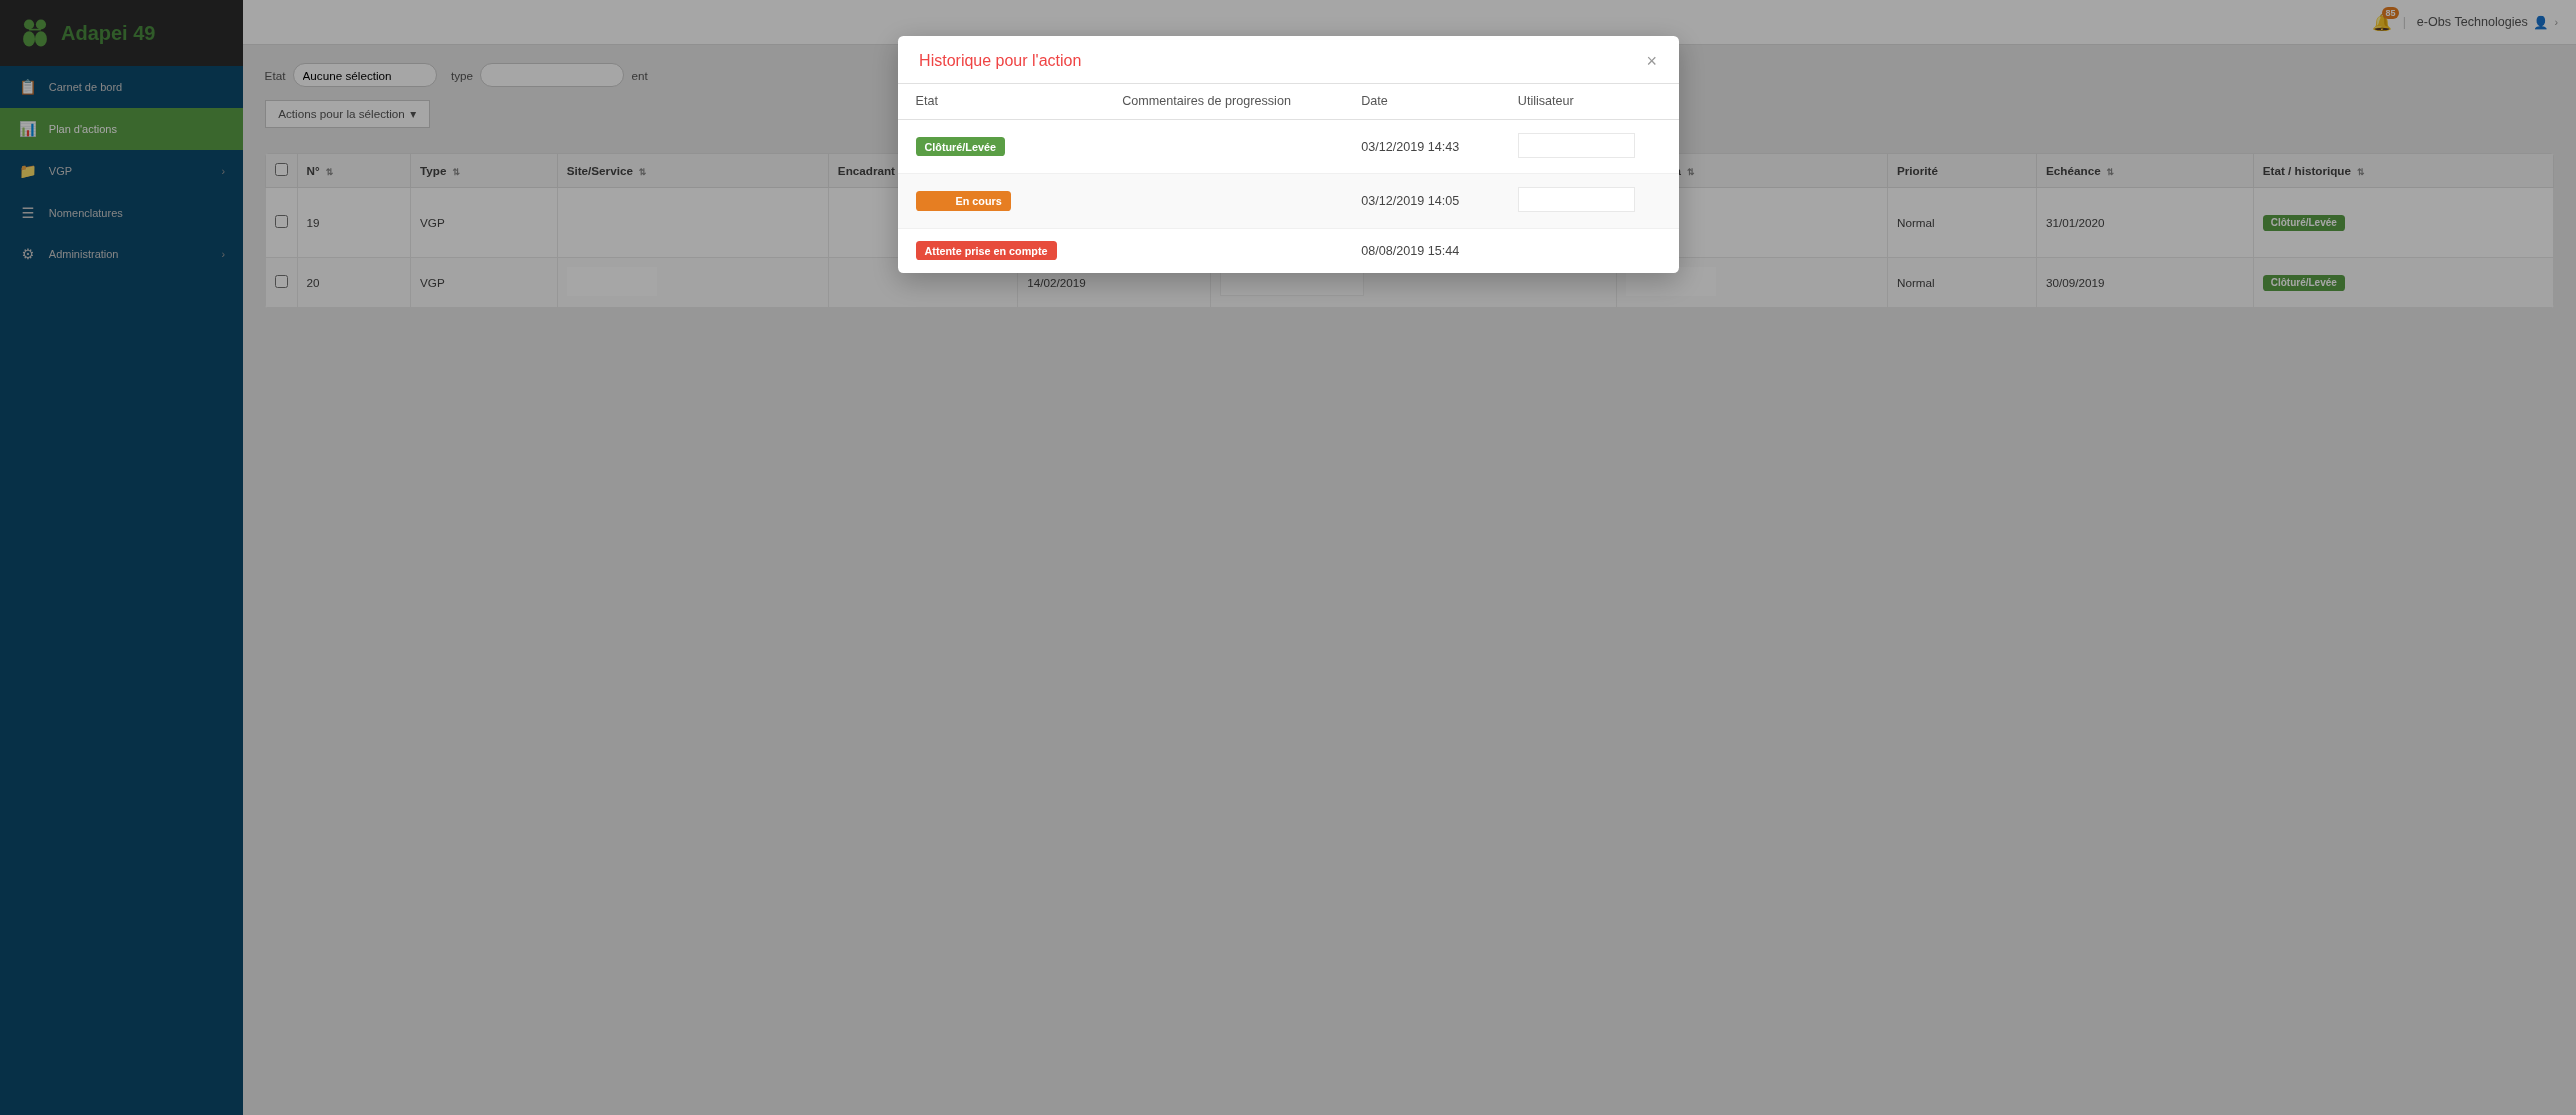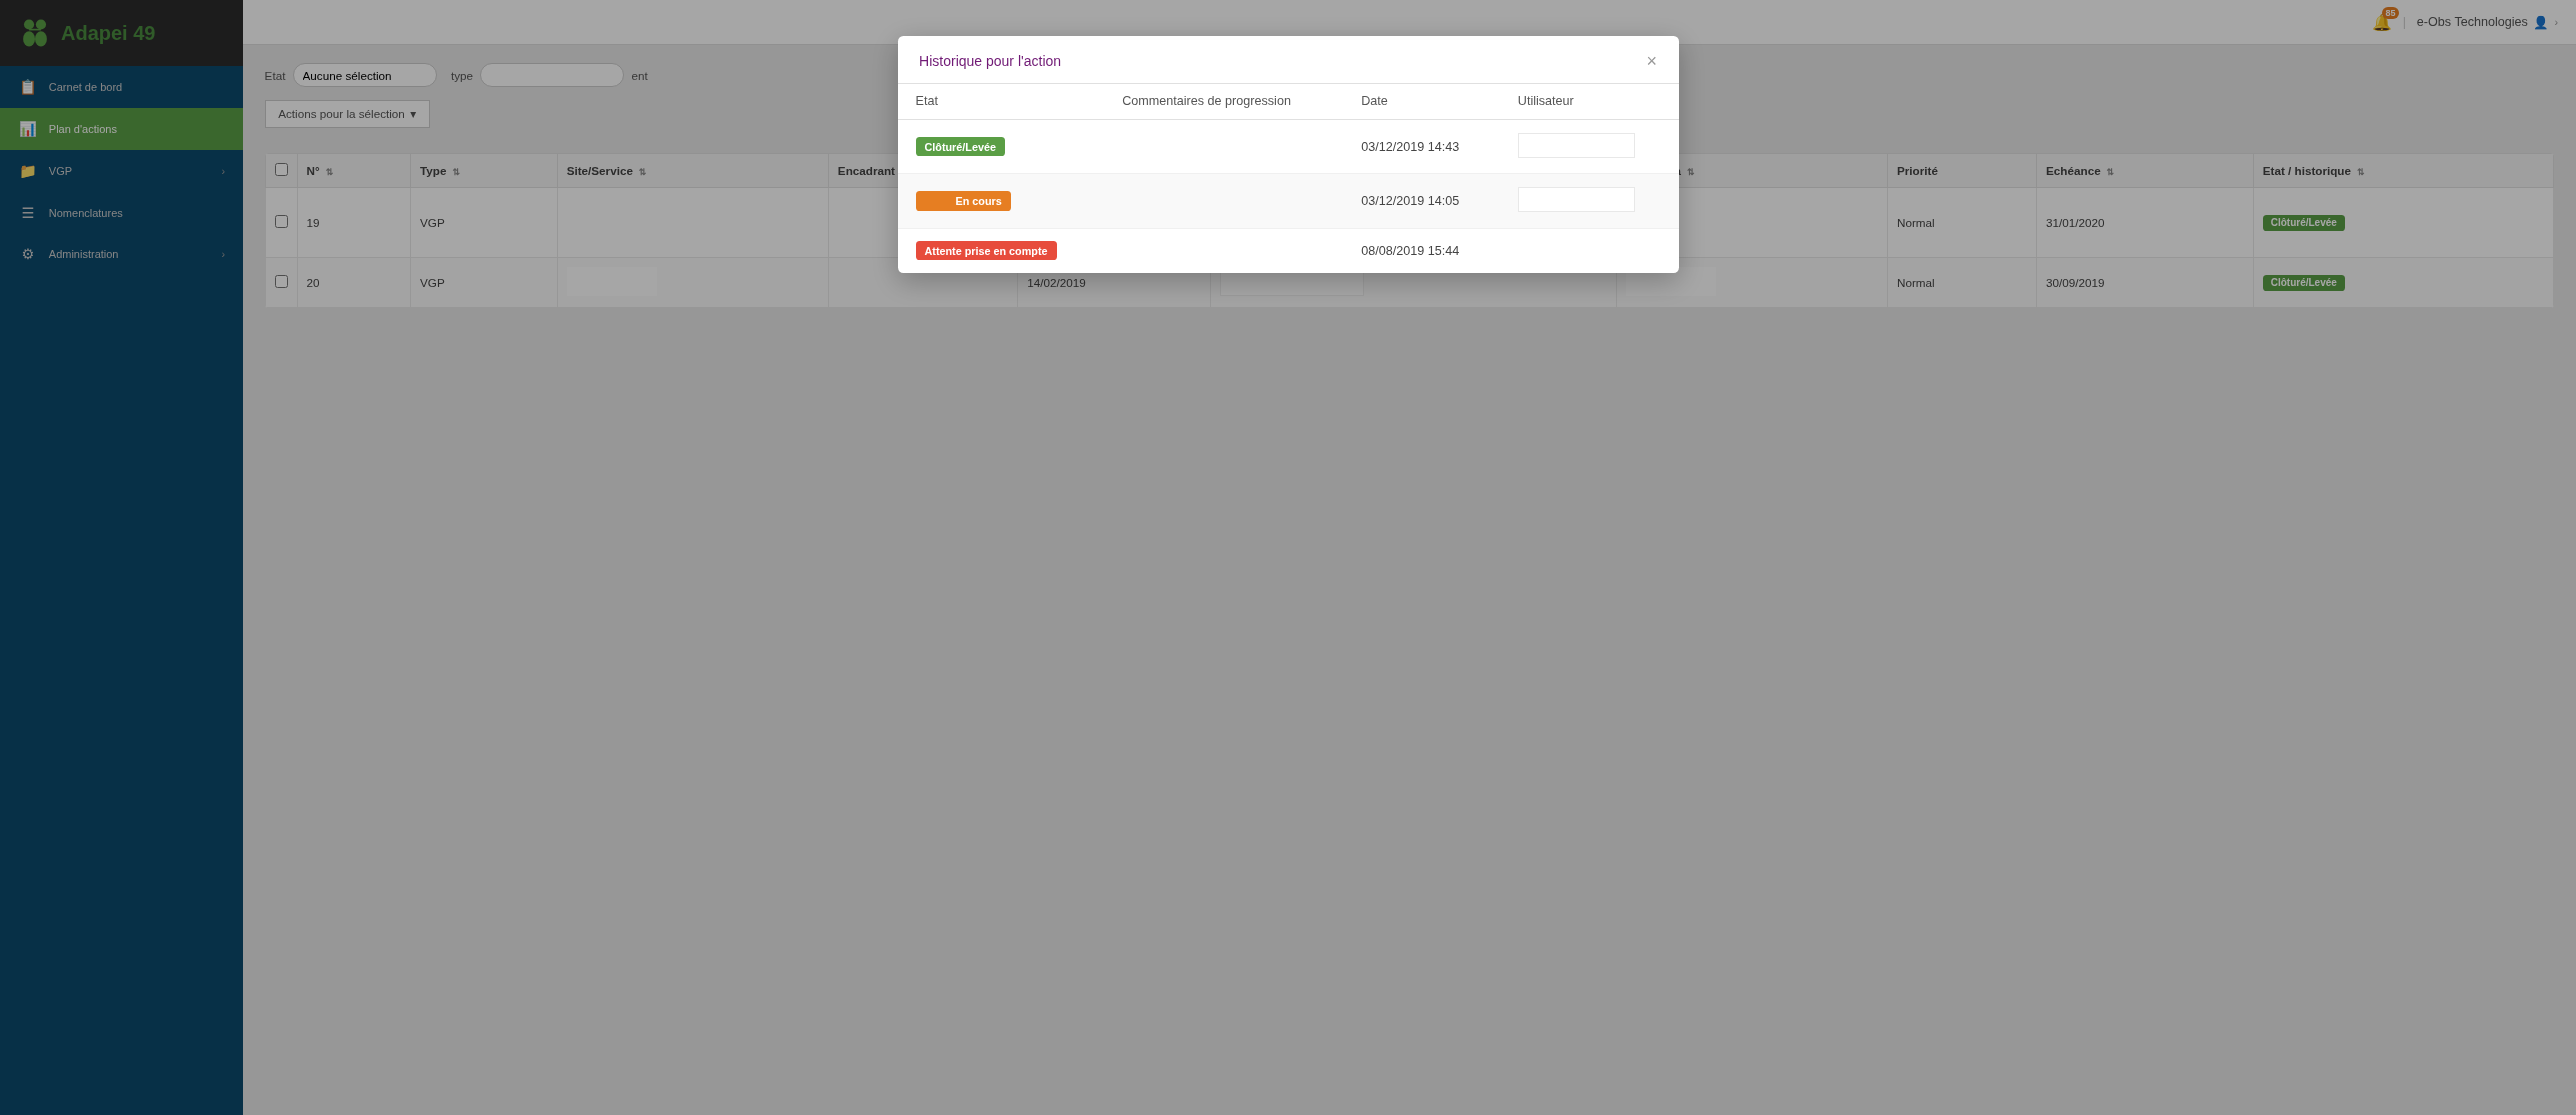--- a/index.html
+++ b/index.html
@@ -198,21 +198,21 @@
       box-shadow: 0 7.2px 29px rgba(0,0,0,0.25);
       overflow: hidden;
     }
     .modal-header {
       display: flex;
       align-items: center;
       justify-content: space-between;
       padding: 16px 21.6px 12.6px;
       border-bottom: 0.9px solid #e0e0e0;
     }
-    .modal-title { font-size: 14px; color: #701a75; font-weight: 500; }
+    .modal-title { font-size: 16px; color: #ef4444; font-weight: 500; }
     .modal-close {
       background: none;
       border: none;
       font-size: 18px;
       color: #999;
       cursor: pointer;
       line-height: 1;
     }
     .modal-body { padding: 0; }
     .modal-table {

